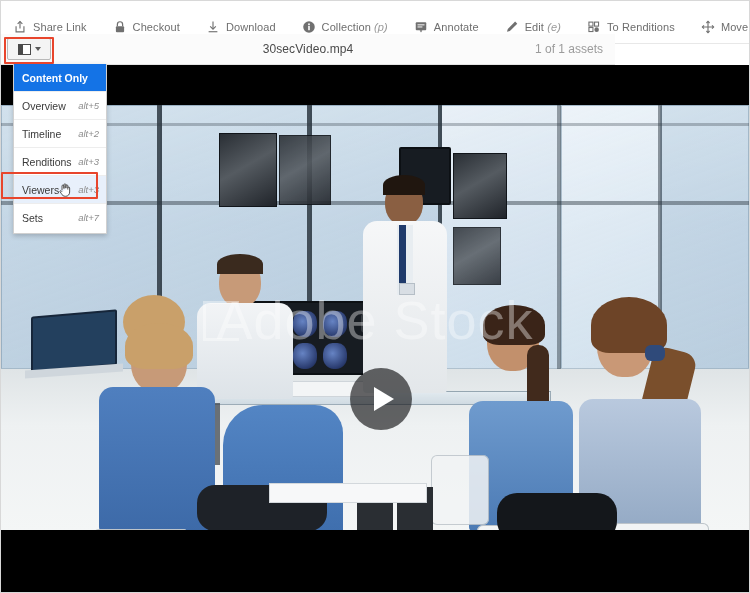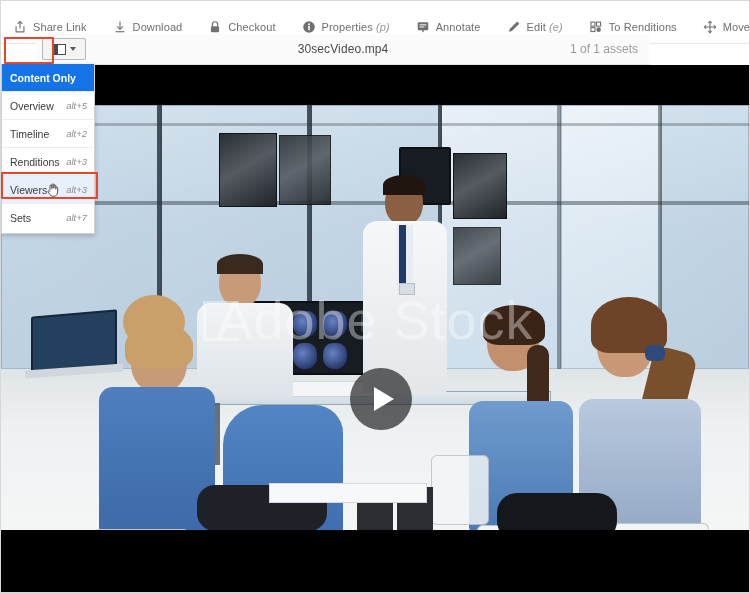--- a/index.html
+++ b/index.html
@@ -51,21 +51,20 @@
   .tb-label em { font-style: italic; color: #9a9a9a; }
 
   
   .subbar {
     position: absolute; top: 33px; left: 0;
     width: 614px; height: 31px;
     background: #fbfbfb;
     border-bottom: 1px solid #e4e4e4;
     display: flex;
     align-items: center;
-    margin-left: 35px;
   }
   .layout-switch-wrap {
     position: absolute;
     left: 6px; top: 4px;
     width: 44px; height: 22px;
   }
   .layout-switch {
     width: 44px; height: 22px;
     border: 1px solid #b9b9b9;
     border-radius: 2px;
@@ -118,21 +117,21 @@
     pointer-events: none;
     z-index: 60;
     border-radius: 1px;
   }
   #annot-switch { left: 3px;  top: 36px;  width: 50px;  height: 27px; }
   #annot-viewers{ left: 0px;  top: 171px; width: 97px;  height: 27px; }
 
   
   .menu {
     position: absolute;
-    left: 0; top: 63px;
+    left: 12px; top: 63px;
     width: 94px;
     background: #ffffff;
     border: 1px solid #d0d0d0;
     border-top: none;
     box-shadow: 0 2px 5px rgba(0,0,0,.20);
     z-index: 50;
     padding-bottom: 2px;
     text-align: right;
   }
   .menu-item {
@@ -313,48 +312,48 @@
           <path d="M3.5 7v6.5h9V7"></path>
             <path d="M8 1.8v8"></path>
             <path d="M5.3 4.4 8 1.7l2.7 2.7"></path>
         </svg>
       </span>
       <span class="tb-label">Share Link</span>
     </div>
 
     <div class="tb-item">
       <span class="tb-icon">
+        <svg viewBox="0 0 16 16" width="14" height="14">
+          <path d="M5 7V5a3 3 0 0 1 6 0v2" fill="none" stroke="currentColor" stroke-width="1.4"></path>
+          <rect x="3.3" y="7" width="9.4" height="7" rx="1.2" fill="currentColor"></rect>
+        </svg>
+      </span>
+      <span class="tb-label">Checkout</span>
+    </div>
+
+    <div class="tb-item">
+      <span class="tb-icon">
         <svg viewBox="0 0 16 16" width="14" height="14" fill="none" stroke="currentColor" stroke-width="1.3">
           <path d="M8 1.8v8.4"></path>
             <path d="M4.8 7.2 8 10.4l3.2-3.2"></path>
             <path d="M3 13.4h10"></path>
         </svg>
       </span>
       <span class="tb-label">Download</span>
     </div>
 
     <div class="tb-item">
       <span class="tb-icon">
         <svg viewBox="0 0 16 16" width="14" height="14">
-          <path d="M5 7V5a3 3 0 0 1 6 0v2" fill="none" stroke="currentColor" stroke-width="1.4"></path>
-          <rect x="3.3" y="7" width="9.4" height="7" rx="1.2" fill="currentColor"></rect>
-        </svg>
-      </span>
-      <span class="tb-label">Checkout</span>
-    </div>
-
-    <div class="tb-item">
-      <span class="tb-icon">
-        <svg viewBox="0 0 16 16" width="14" height="14">
           <circle cx="8" cy="8" r="6.6" fill="currentColor"></circle>
           <circle cx="8" cy="4.9" r="1.05" fill="#fff"></circle>
           <rect x="7.1" y="6.7" width="1.8" height="5" rx=".6" fill="#fff"></rect>
         </svg>
       </span>
-      <span class="tb-label"><span>Properties</span> <em>(p)</em></span>
+      <span class="tb-label"><span>Collection</span> <em>(p)</em></span>
     </div>
 
     <div class="tb-item">
       <span class="tb-icon">
         <svg viewBox="0 0 16 16" width="14" height="14">
           <rect x="2" y="2.6" width="12" height="9" rx="1" fill="currentColor"></rect>
           <path d="M6.4 11.6h3.2L8 14.2z" fill="currentColor"></path>
           <rect x="4" y="5" width="8" height="1.1" fill="#fff"></rect>
           <rect x="4" y="7.4" width="5.6" height="1.1" fill="#fff"></rect>
         </svg>

